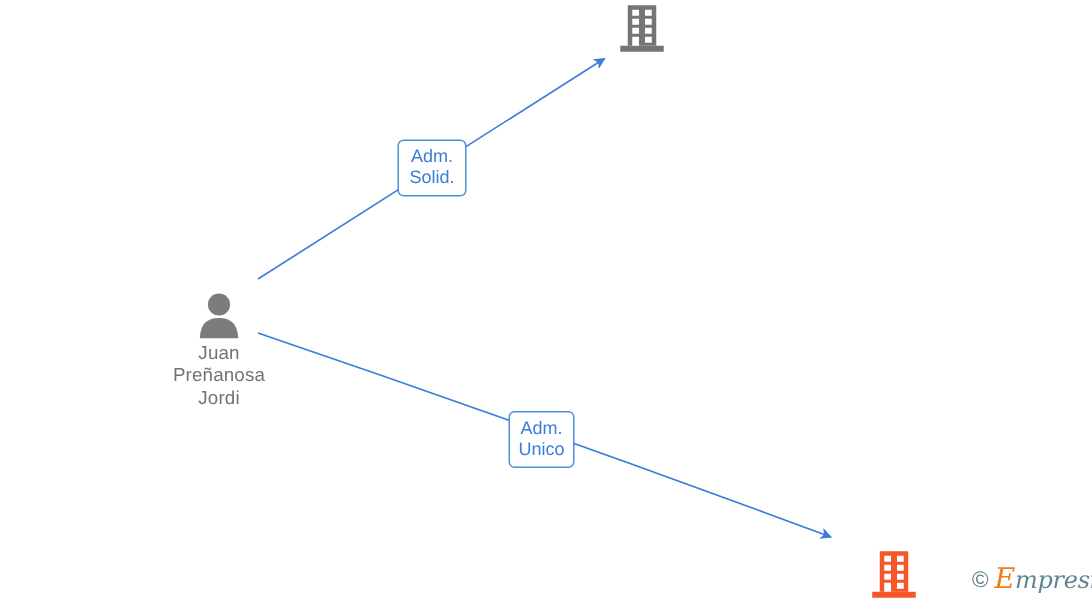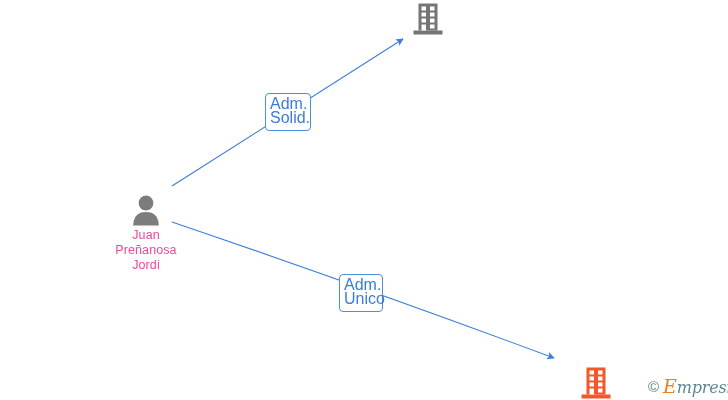--- a/index.html
+++ b/index.html
@@ -38,21 +38,21 @@
   .person-icon {
     display: block;
     margin: 0 auto;
     width: 34px;
     height: 32px;
   }
   .person-label {
     margin-top: 2px;
     font-size: 12.5px;
     line-height: 15px;
-    color: #ec4899;
+    color: #737373;
     white-space: pre-line;
     letter-spacing: 0.1px;
   }
 
   
   .company-node {
     position: absolute;
   }
   .company-node.top {
     left: 412px;
@@ -69,21 +69,21 @@
   }
 
   
   .edge-label {
     position: absolute;
     box-sizing: border-box;
     border: 1px solid #4a90d9;
     border-radius: 4px;
     background: #ffffff;
     color: #3b7dd8;
-    font-size: 16px;
+    font-size: 12px;
     line-height: 14px;
     text-align: center;
     padding: 3px 4px 3px 4px;
     white-space: pre-line;
   }
   .edge-label.solid-label {
     left: 265px;
     top: 93px;
     width: 46px;
     height: 38px;

